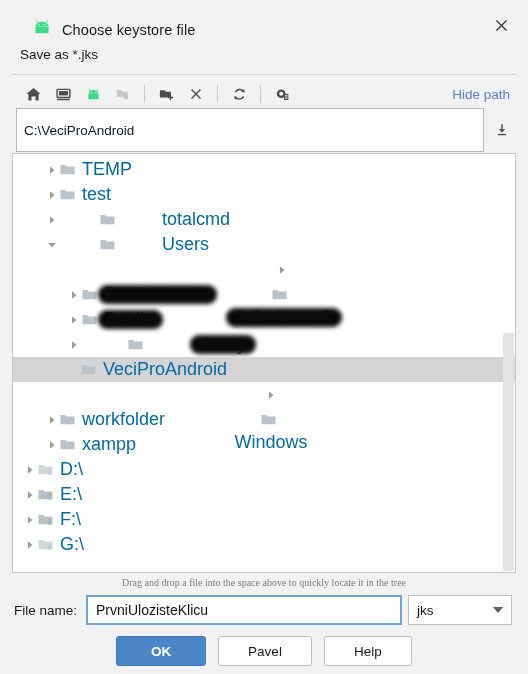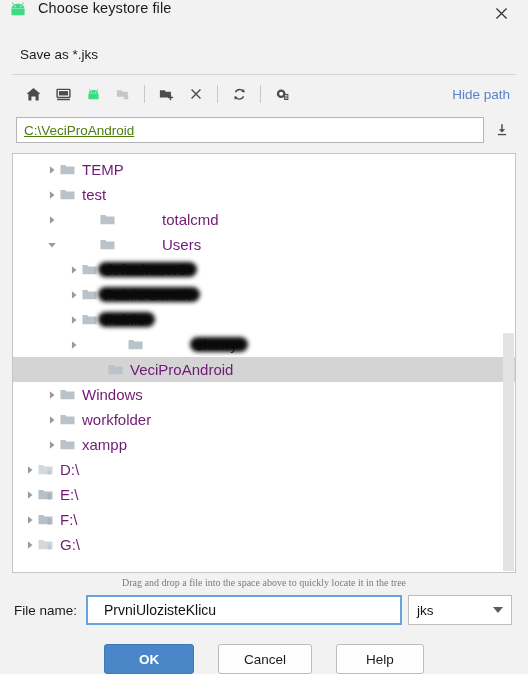--- a/index.html
+++ b/index.html
@@ -14,22 +14,22 @@
   .dialog {
     width: 528px; height: 674px;
     background: #f2f2f2;
     display: flex; flex-direction: column;
     position: relative;
   }
 
   
   .titlebar {
     height: 38px;
-    display: flex; align-items: flex-start;
-    padding: 0 14px 0 8px;
+    display: flex; align-items: flex-end;
+    padding: 0 14px 0 32px;
     background: #f2f2f2;
     flex: 0 0 auto;
   }
   .title-icon { width: 20px; height: 20px; margin-right: 10px; display:block; flex:0 0 auto;}
   .title-text {
     font-size: 14.5px; color: #1a1a1a; letter-spacing: .1px;
     flex: 1 1 auto;
   }
   .close-btn {
     width: 26px; height: 26px;
@@ -78,30 +78,29 @@
   
   .pathrow {
     display: flex; align-items: center;
     padding: 0 12px 0 16px;
     height: 30px;
     margin-top: 2px;
     flex: 0 0 auto;
   }
   .path-input {
     flex: 1 1 auto;
-    height: 26px;
+    height: 44px;
     border: 1px solid #b5b5b5;
     background: #ffffff;
     font-size: 13.5px;
-    color: #4d7c0f;
+    color: #0f172a;
     padding: 0 7px;
     font-family: "Liberation Sans", sans-serif;
     outline: none;
     line-height: 24px;
-    text-decoration: underline;
   }
   .path-dl {
     width: 28px; height: 26px;
     display: flex; align-items: center; justify-content: center;
     cursor: pointer;
     margin-left: 4px;
   }
 
   
   .tree-wrap {
@@ -129,21 +128,21 @@
   .twist {
     width: 14px; height: 25px;
     display: flex; align-items: center; justify-content: center;
     flex: 0 0 auto;
     cursor: pointer;
   }
   .twist svg { display:block; }
   .ticon { width: 17px; height: 25px; display:flex; align-items:center; flex:0 0 auto; margin-right:6px;}
   .ticon svg { display:block; }
   .tlabel {
-    font-size: 15px; color: #701a75; white-space: nowrap;
+    font-size: 18px; color: #0369a1; white-space: nowrap;
     position: relative;
   }
   .redacted .tlabel::after {
     content: "";
     position: absolute;
     left: -6px; right: -10px; top: 1px; bottom: 1px;
     background: #0a0a0a;
     border-radius: 9px;
     filter: blur(2.2px);
   }
@@ -171,21 +170,21 @@
     height: 38px;
     flex: 0 0 auto;
   }
   .fnlabel { font-size: 13.5px; color: #1a1a1a; margin-right: 9px; white-space: nowrap; }
   .fninput-wrap {
     flex: 1 1 auto;
     height: 30px;
     border: 2px solid #6aa4dd;
     background: #fff;
     display: flex; align-items: center;
-    padding: 0 14px;
+    padding: 0 6px;
     margin-right: 6px;
   }
   .fninput {
     border: 0; outline: none;
     font-size: 14px; color: #111;
     font-family: "Liberation Sans", sans-serif;
     width: 100%;
     background: transparent;
     caret-color: #111;
   }
@@ -202,22 +201,22 @@
   .ext-value { font-size: 13.5px; color: #111; flex: 1 1 auto; }
   .ext-arrow {
     width: 0; height: 0;
     border-left: 5.5px solid transparent;
     border-right: 5.5px solid transparent;
     border-top: 6.5px solid #5c5c5c;
   }
 
   
   .buttons {
-    display: flex; align-items: flex-end; justify-content: center;
-    gap: 24px;
+    display: flex; align-items: flex-start; justify-content: center;
+    gap: 12px;
     padding: 8px 0 0 0;
     height: 46px;
     flex: 0 0 auto;
   }
   .btn {
     height: 30px;
     min-width: 92px;
     border-radius: 3px;
     border: 1px solid #bcbcbc;
     background: #fefefe;
@@ -406,82 +405,82 @@
               <path d="M1.5 3.5 L10.5 3.5 L6 9 Z" fill="#9a9a9a"></path>
             </svg>
           </span>
           <span class="ticon">
             <svg viewBox="0 0 17 16" width="17" height="15">
               <path d="M1 3.2h5.1l1.3 1.6h8.6v8.2H1V3.2z" fill="#b9c3c9"></path>
             </svg>
           </span>
           <span class="tlabel">Users</span>
         </div>
+        <div class="trow redacted" style="padding-left: 54px; flex-direction: column;">
+          <span class="twist">
+            <svg viewBox="0 0 12 12" width="10" height="10">
+              <path d="M3.5 1.5 L9 6 L3.5 10.5 Z" fill="#9a9a9a"></path>
+            </svg>
+          </span>
+          <span class="ticon">
+            <svg viewBox="0 0 17 16" width="17" height="15">
+              <path d="M1 3.2h5.1l1.3 1.6h8.6v8.2H1V3.2z" fill="#b9c3c9"></path>
+            </svg>
+          </span>
+          <span class="tlabel">defaultuser0</span>
+        </div>
         <div class="trow redacted" style="padding-left: 54px;">
           <span class="twist">
             <svg viewBox="0 0 12 12" width="10" height="10">
               <path d="M3.5 1.5 L9 6 L3.5 10.5 Z" fill="#9a9a9a"></path>
             </svg>
           </span>
           <span class="ticon">
             <svg viewBox="0 0 17 16" width="17" height="15">
               <path d="M1 3.2h5.1l1.3 1.6h8.6v8.2H1V3.2z" fill="#b9c3c9"></path>
             </svg>
           </span>
-          <span class="tlabel">defaultuser0</span>
+          <span class="tlabel">Public Lunak</span>
         </div>
         <div class="trow redacted" style="padding-left: 54px;">
           <span class="twist">
             <svg viewBox="0 0 12 12" width="10" height="10">
               <path d="M3.5 1.5 L9 6 L3.5 10.5 Z" fill="#9a9a9a"></path>
             </svg>
           </span>
           <span class="ticon">
             <svg viewBox="0 0 17 16" width="17" height="15">
               <path d="M1 3.2h5.1l1.3 1.6h8.6v8.2H1V3.2z" fill="#b9c3c9"></path>
             </svg>
           </span>
-          <span class="tlabel">Public Lunak</span>
-        </div>
-        <div class="trow redacted" style="padding-left: 54px;">
-          <span class="twist">
-            <svg viewBox="0 0 12 12" width="10" height="10">
-              <path d="M3.5 1.5 L9 6 L3.5 10.5 Z" fill="#9a9a9a"></path>
-            </svg>
-          </span>
-          <span class="ticon">
-            <svg viewBox="0 0 17 16" width="17" height="15">
-              <path d="M1 3.2h5.1l1.3 1.6h8.6v8.2H1V3.2z" fill="#b9c3c9"></path>
-            </svg>
-          </span>
           <span class="tlabel">Public</span>
         </div>
         <div class="trow redacted" style="padding-left: 54px; gap: 46px;">
           <span class="twist">
             <svg viewBox="0 0 12 12" width="10" height="10">
               <path d="M3.5 1.5 L9 6 L3.5 10.5 Z" fill="#9a9a9a"></path>
             </svg>
           </span>
           <span class="ticon">
             <svg viewBox="0 0 17 16" width="17" height="15">
               <path d="M1 3.2h5.1l1.3 1.6h8.6v8.2H1V3.2z" fill="#b9c3c9"></path>
             </svg>
           </span>
           <span class="tlabel">sherry</span>
         </div>
-        <div class="trow selected" style="padding-left: 80px;">
+        <div class="trow selected" style="padding-left: 53px;">
           <span class="twist"></span>
           <span class="ticon">
             <svg viewBox="0 0 17 16" width="17" height="15">
               <path d="M1 3.2h5.1l1.3 1.6h8.6v8.2H1V3.2z" fill="#b9c3c9"></path>
             </svg>
           </span>
           <span class="tlabel">VeciProAndroid</span>
         </div>
-        <div class="trow" style="padding-left: 32px;">
+        <div class="trow" style="padding-left: 32px; flex-direction: column;">
           <span class="twist">
             <svg viewBox="0 0 12 12" width="10" height="10">
               <path d="M3.5 1.5 L9 6 L3.5 10.5 Z" fill="#9a9a9a"></path>
             </svg>
           </span>
           <span class="ticon">
             <svg viewBox="0 0 17 16" width="17" height="15">
               <path d="M1 3.2h5.1l1.3 1.6h8.6v8.2H1V3.2z" fill="#b9c3c9"></path>
             </svg>
           </span>
@@ -585,17 +584,17 @@
       <input class="fninput" type="text" autofocus="" value="PrvniUlozisteKlicu" style="">
     </span>
     <span class="ext-select">
       <span class="ext-value">jks</span>
       <span class="ext-arrow"></span>
     </span>
   </div>
 
   <div class="buttons">
     <div class="btn primary btn-ok">OK</div>
-    <div class="btn btn-cancel">Cancel</div>
+    <div class="btn btn-cancel">Pavel</div>
     <div class="btn btn-help">Help</div>
   </div>
 
 </div>
 
 </body></html>

